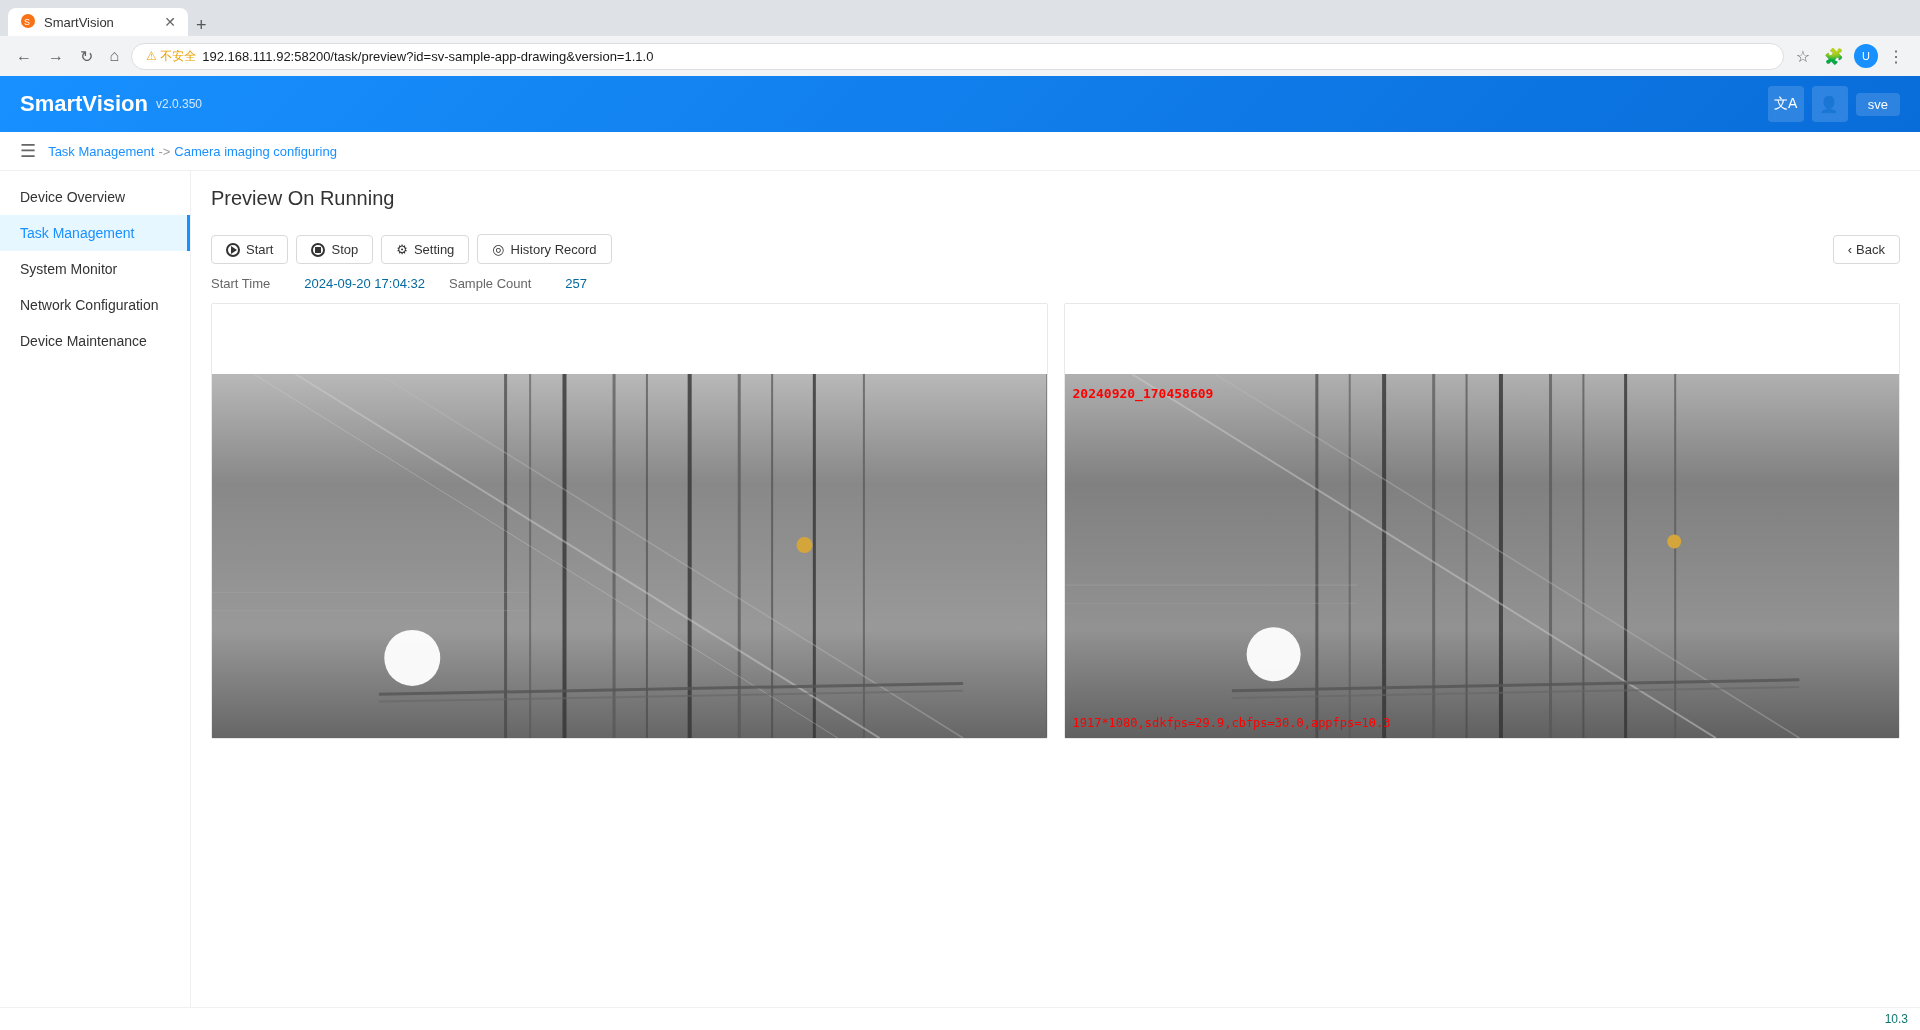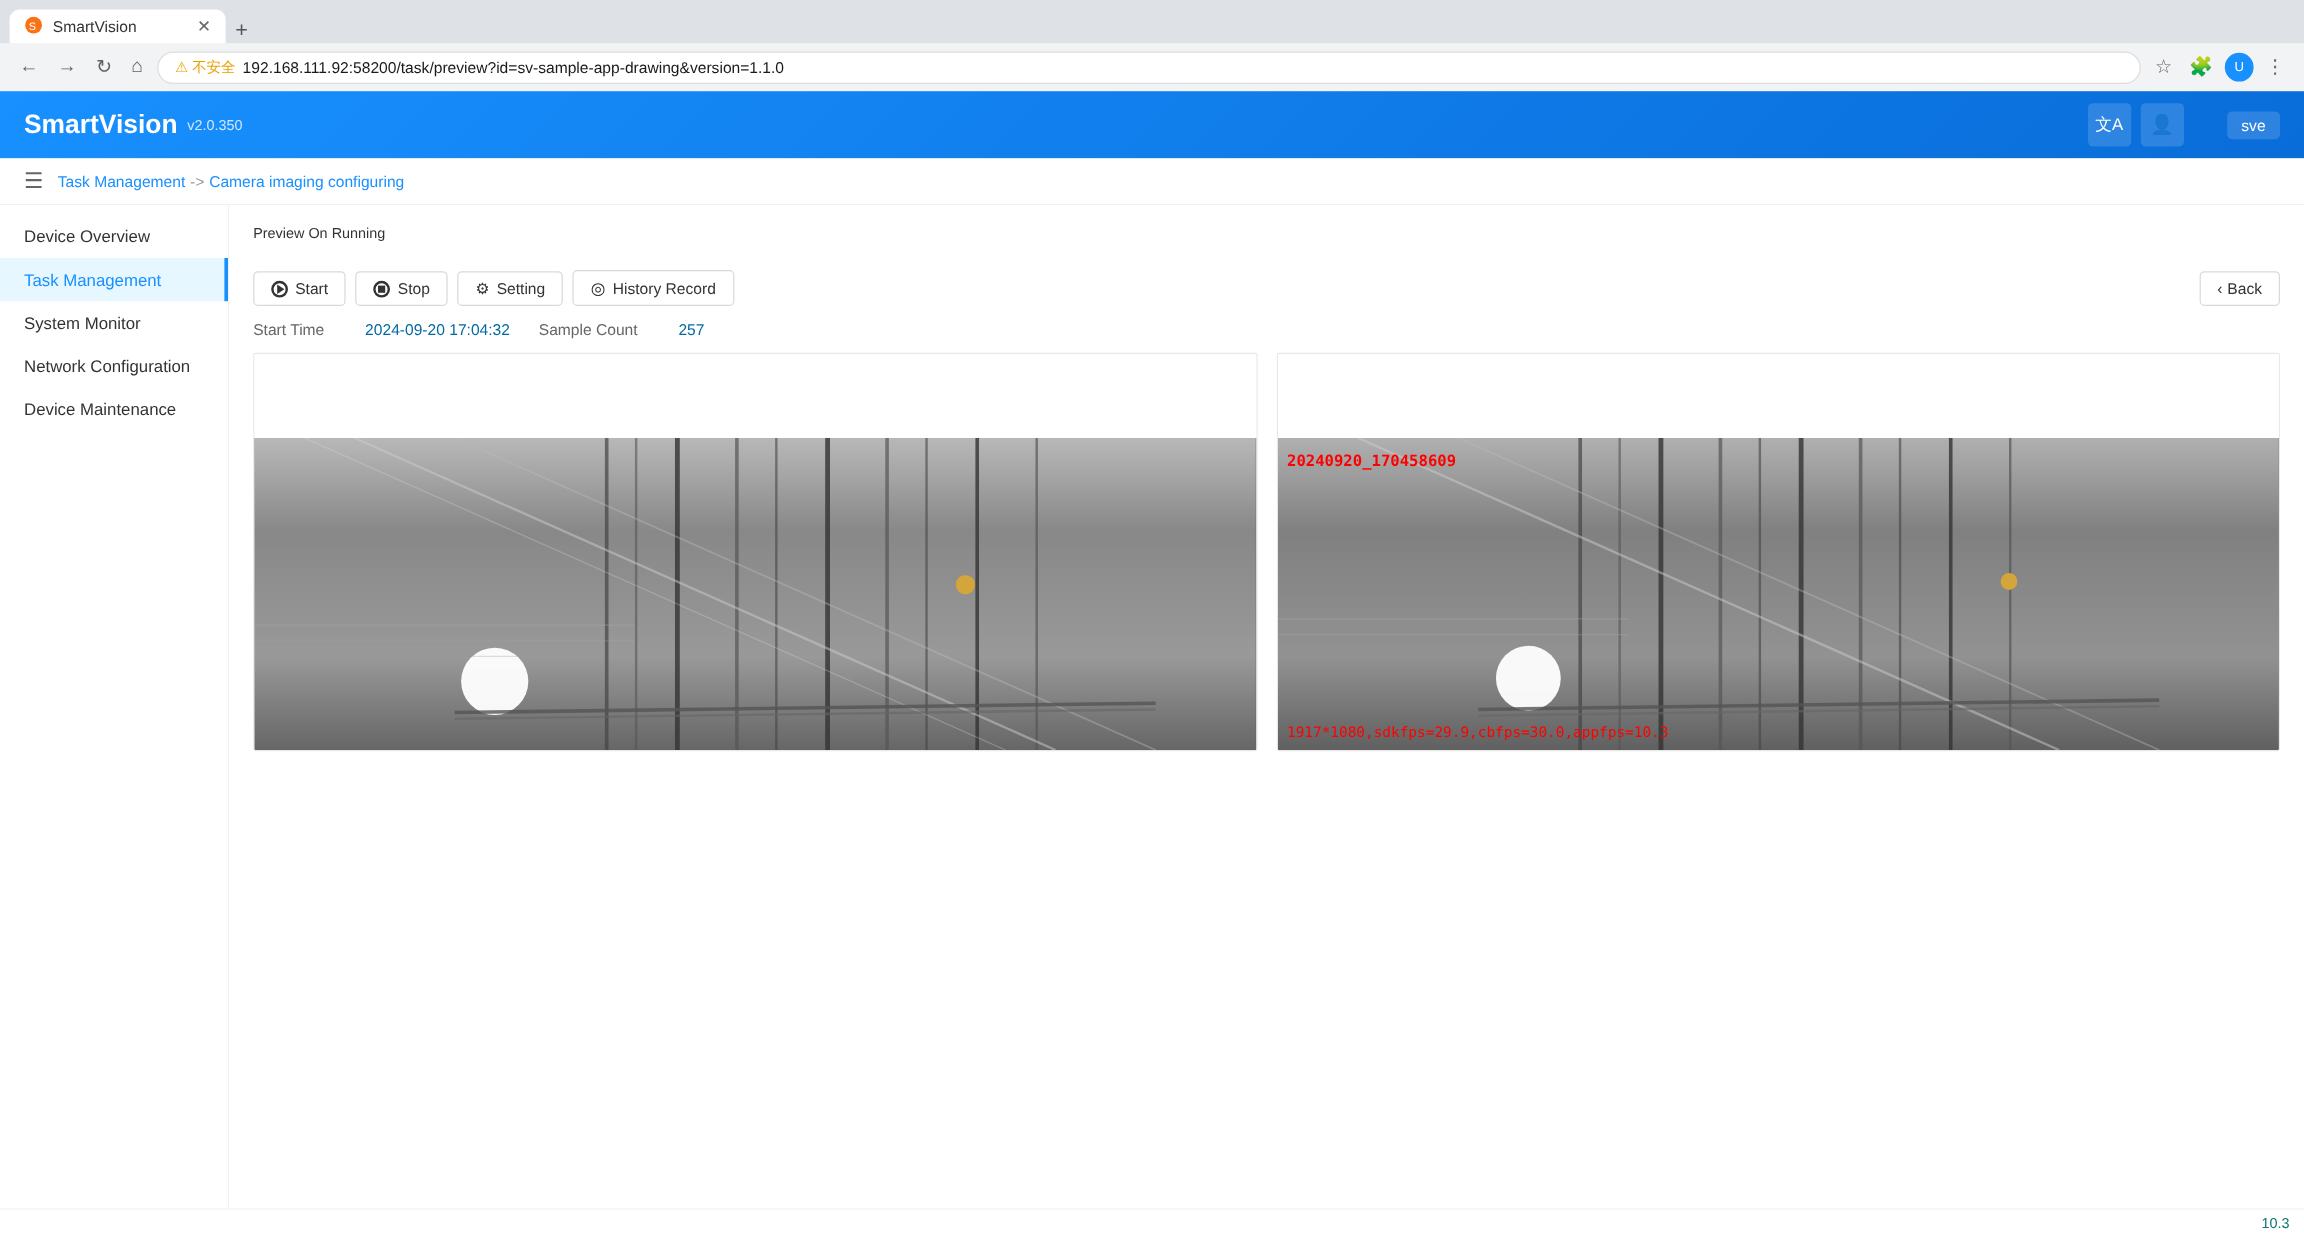--- a/index.html
+++ b/index.html
@@ -23,58 +23,58 @@
     
     .app-container { display: flex; flex-direction: column; height: calc(1030px - 36px - 40px); background: #fff; }
 
     
     .app-header { background: linear-gradient(135deg, #1890ff, #096dd9); color: white; display: flex; align-items: center; justify-content: space-between; padding: 0 20px; height: 56px; flex-shrink: 0; }
     .app-logo { display: flex; align-items: center; gap: 8px; }
     .app-logo-text { font-size: 22px; font-weight: bold; color: white; }
     .app-version { font-size: 12px; color: rgba(255,255,255,0.8); text-align: center; }
     .app-header-actions { display: flex; align-items: center; gap: 8px; }
     .header-btn { background: rgba(255,255,255,0.15); border: none; color: white; width: 36px; height: 36px; border-radius: 4px; cursor: pointer; display: flex; align-items: center; justify-content: center; font-size: 14px; }
-    .header-user-btn { background: rgba(255,255,255,0.15); border: none; color: white; padding: 4px 12px; border-radius: 4px; cursor: pointer; font-size: 13px; display: flex; align-items: center; gap: 4px; margin-left: 28px; }
+    .header-user-btn { background: rgba(255,255,255,0.15); border: none; color: white; padding: 4px 12px; border-radius: 4px; cursor: pointer; font-size: 13px; display: flex; align-items: center; gap: 4px; }
 
     
     .breadcrumb-bar { padding: 8px 20px; border-bottom: 1px solid #f0f0f0; display: flex; align-items: center; gap: 4px; font-size: 13px; background: #fff; flex-shrink: 0; }
     .breadcrumb-item { color: #1890ff; cursor: pointer; }
     .breadcrumb-sep { color: #999; }
     .breadcrumb-current { color: #1890ff; }
     .menu-btn { background: none; border: none; cursor: pointer; color: #666; font-size: 18px; margin-right: 8px; }
 
     
     .main-layout { display: flex; flex: 1; overflow: hidden; }
 
     
     .sidebar { width: 191px; background: #fff; border-right: 1px solid #f0f0f0; flex-shrink: 0; padding-top: 8px; }
     .sidebar-item { padding: 10px 20px; cursor: pointer; font-size: 14px; color: #333; white-space: nowrap; }
     .sidebar-item.active { background: #e6f7ff; color: #1890ff; border-right: 3px solid #1890ff; font-weight: 500; }
 
     
     .content { flex: 1; overflow-y: auto; background: #fff; padding: 16px 20px; }
-    .page-title { font-size: 12px; color: #333; margin-bottom: 14px; font-weight: 500; }
+    .page-title { font-size: 20px; color: #333; margin-bottom: 14px; font-weight: 500; }
 
     
     .toolbar { display: flex; align-items: flex-end; gap: 8px; margin-bottom: 12px; flex-wrap: wrap; margin-top: 24px; }
     .toolbar-btn { display: flex; align-items: center; gap: 6px; padding: 6px 14px; border: 1px solid #d9d9d9; background: #fff; border-radius: 4px; cursor: pointer; font-size: 13px; color: #333; }
     .toolbar-btn .btn-icon { width: 14px; height: 14px; border: 2px solid currentColor; border-radius: 50%; display: inline-flex; align-items: center; justify-content: center; }
     .btn-start .btn-icon::after { content: ''; width: 0; height: 0; border-top: 4px solid transparent; border-bottom: 4px solid transparent; border-left: 6px solid currentColor; margin-left: 1px; }
     .back-btn { margin-left: auto; display: flex; align-items: center; gap: 4px; padding: 6px 14px; border: 1px solid #d9d9d9; background: #fff; border-radius: 4px; cursor: pointer; font-size: 13px; color: #333; }
 
     
     .info-bar { display: flex; align-items: center; gap: 24px; margin-bottom: 12px; font-size: 13px; color: #333; }
     .info-label { color: #666; }
     .info-value { color: #0369a1; margin-left: 10px; }
 
     
     .video-grid { display: grid; grid-template-columns: 1fr 1fr; gap: 16px; }
     .video-panel { background: #fff; border: 1px solid #e8e8e8; border-radius: 2px; overflow: hidden; }
     .video-placeholder { height: 70px; background: #fff; }
-    .video-frame { position: relative; width: 100%; height: 260px; background: #555; overflow: hidden; }
+    .video-frame { position: relative; width: 100%; height: 364px; background: #555; overflow: hidden; }
     .video-overlay-text { position: absolute; top: 12px; left: 8px; color: red; font-size: 13px; font-weight: bold; font-family: monospace; }
     .video-overlay-bottom { position: absolute; bottom: 8px; left: 8px; color: red; font-size: 12px; font-family: monospace; }
 
     
     .page-footer { text-align: right; padding: 4px 12px; font-size: 12px; color: #0f766e; border-top: 1px solid #f0f0f0; }
   </style>
 </head>
 <body>
 
 <div class="browser-chrome">

